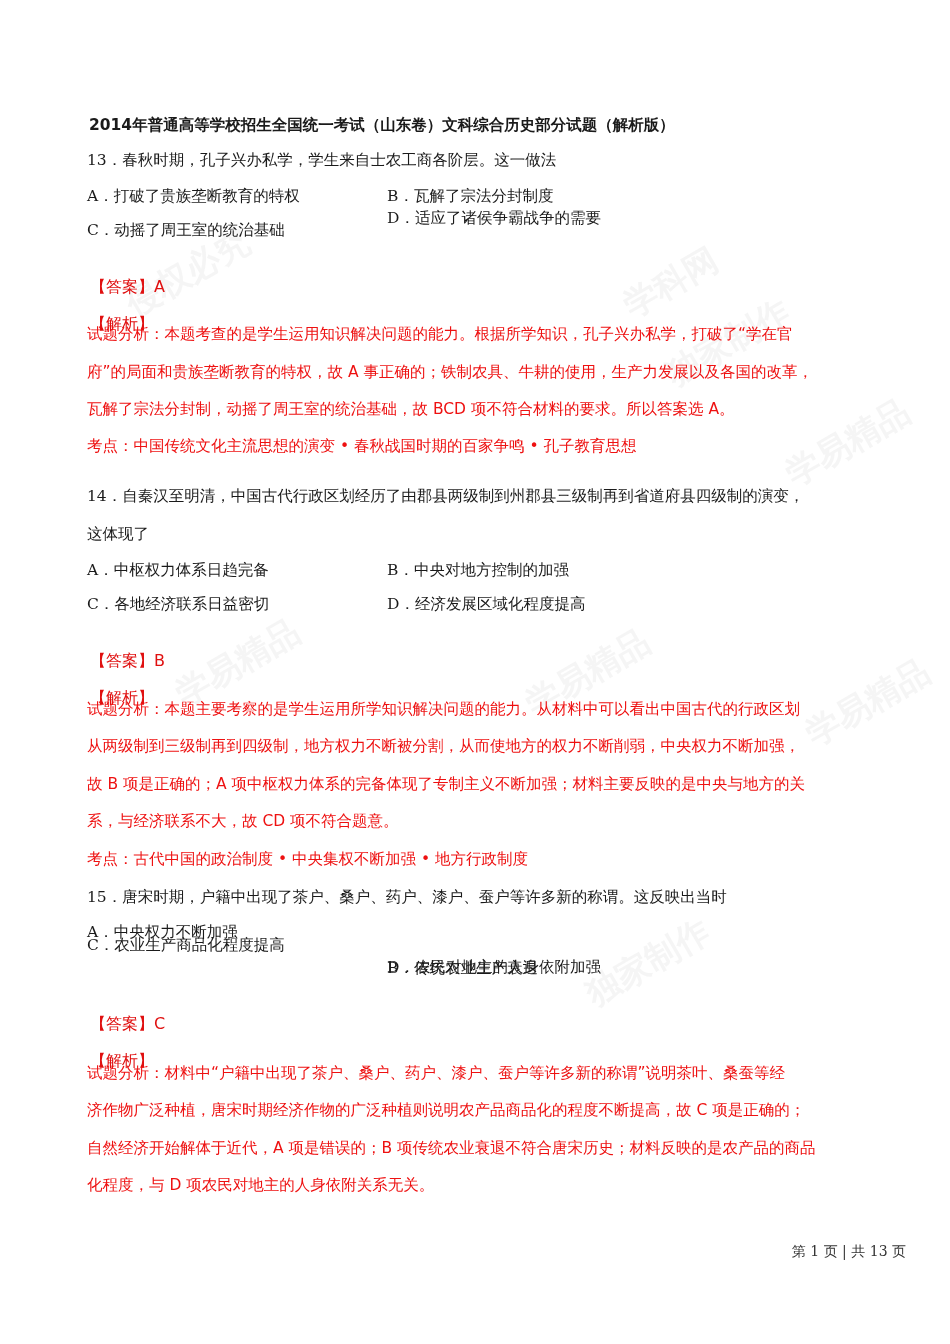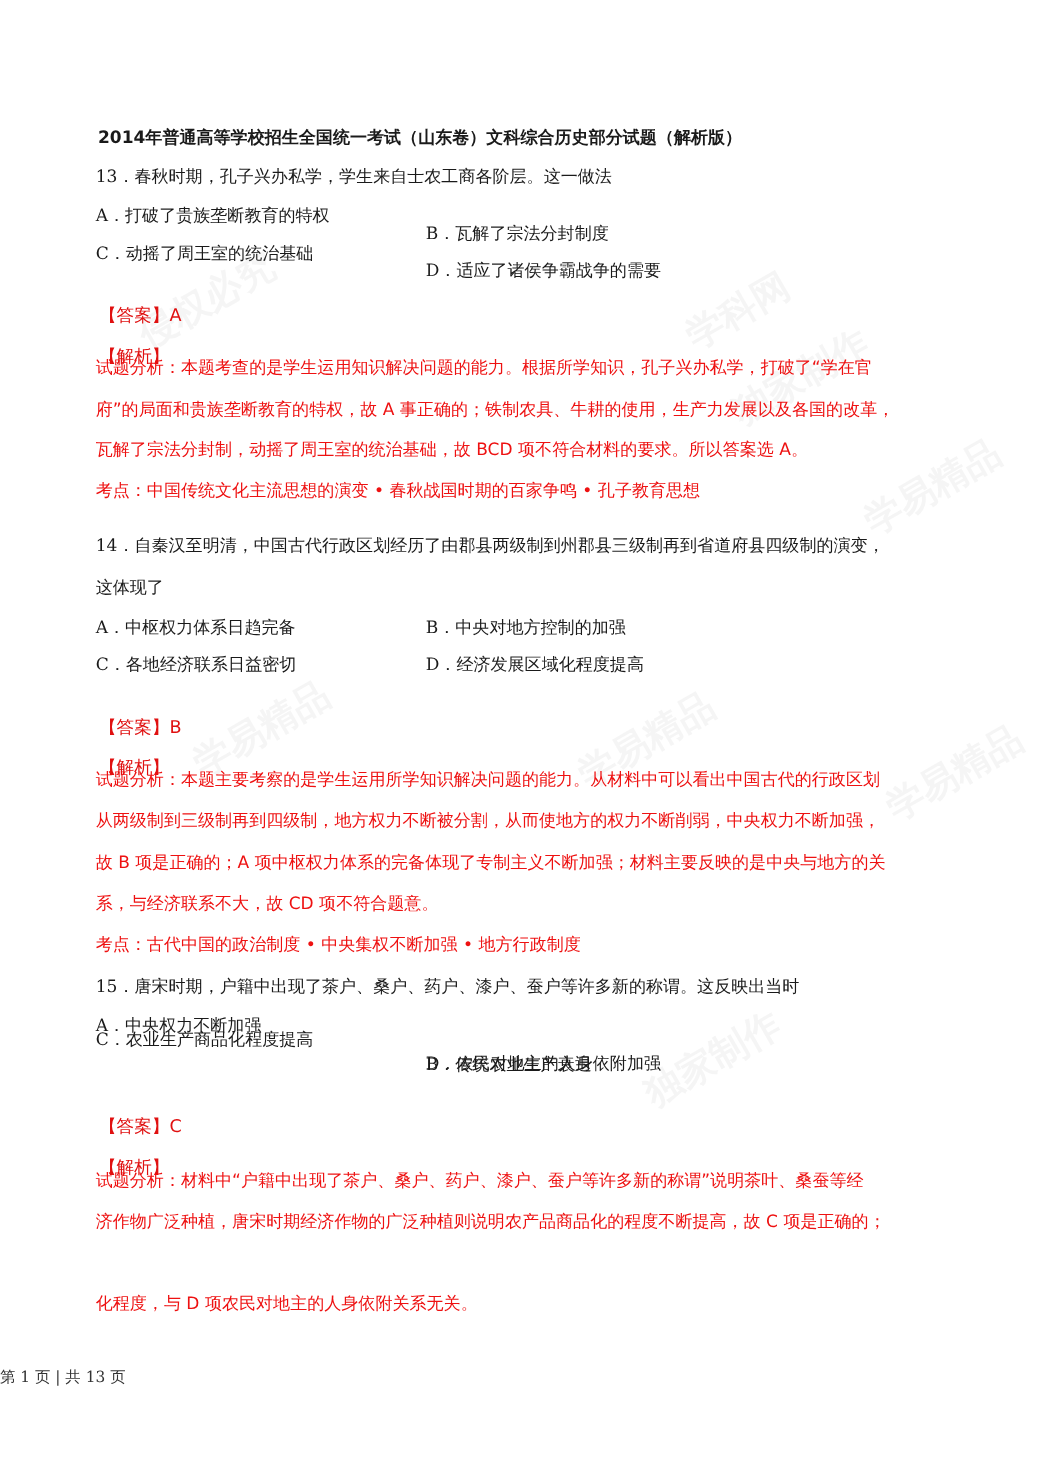--- a/index.html
+++ b/index.html
@@ -7,44 +7,44 @@
          font-family: "DejaVu Serif", "Liberation Serif", serif; color: #1a1a1a; }
   .page { position: absolute; left: 0; top: 0; width: 950px; height: 1344px; }
   .wm { position: absolute; color: rgba(200,200,200,0.18); font-family: "DejaVu Sans", sans-serif;
         font-weight: bold; font-size: 34px; transform: rotate(-30deg); white-space: nowrap; pointer-events: none; }
   .line { position: absolute; left: 87px; white-space: nowrap; font-size: 15.5px; line-height: 20px; }
   .title { left: 89px; font-size: 15.5px; font-family: "DejaVu Sans", sans-serif; }
   .q { font-family: "DejaVu Serif", serif; }
   .opt { position: absolute; white-space: nowrap; font-size: 15.5px; line-height: 20px; }
   .red { color: #ee1111; font-family: "DejaVu Sans", sans-serif; font-size: 15.5px; }
   .tag { color: #e01010; font-family: "DejaVu Sans", sans-serif; font-size: 16px; margin-top: 27px; }
-  .footer { position: absolute; top: 1243px; left: 0; width: 906px; text-align: left;
+  .footer { position: absolute; top: 1243px; left: 0; width: 906px; text-align: right;
             font-size: 14px; color: #333; font-family: "DejaVu Serif", serif; }
 </style>
 </head>
 <body>
 
 <div class="page">
 
   <div class="wm" style="left:620px;top:260px;">学科网</div>
   <div class="wm" style="left:660px;top:320px;">独家制作</div>
   <div class="wm" style="left:120px;top:250px;">侵权必究</div>
   <div class="wm" style="left:780px;top:420px;">学易精品</div>
   <div class="wm" style="left:170px;top:640px;">学易精品</div>
   <div class="wm" style="left:520px;top:650px;">学易精品</div>
   <div class="wm" style="left:800px;top:680px;">学易精品</div>
   <div class="wm" style="left:580px;top:940px;">独家制作</div>
 
   <div class="line title" style="top:115px;font-weight:bold;">2014年普通高等学校招生全国统一考试（山东卷）文科综合历史部分试题（解析版）</div>
 
   <div class="line q" style="top:150px;">13．春秋时期，孔子兴办私学，学生来自士农工商各阶层。这一做法</div>
   <div class="opt" style="left:87px;top:186px;">A．打破了贵族垄断教育的特权</div>
-  <div class="opt" style="left:387px;top:186px;margin-top:16px;">B．瓦解了宗法分封制度</div>
+  <div class="opt" style="left:387px;top:186px;">B．瓦解了宗法分封制度</div>
   <div class="opt" style="left:87px;top:220px;">C．动摇了周王室的统治基础</div>
-  <div class="opt" style="left:387px;top:236px;">D．适应了诸侯争霸战争的需要</div>
+  <div class="opt" style="left:387px;top:208px;">D．适应了诸侯争霸战争的需要</div>
   <div class="line tag" style="left:90px;top:250px;">
     <span>【答案】</span><span>A</span>
   </div>
   <div class="line tag" style="left:90px;top:287px;">【解析】</div>
   <div class="line red" style="top:324px;">试题分析：本题考查的是学生运用知识解决问题的能力。根据所学知识，孔子兴办私学，打破了“学在官</div>
   <div class="line red" style="top:399px;">瓦解了宗法分封制，动摇了周王室的统治基础，故 BCD 项不符合材料的要求。所以答案选 A。</div>
   <div class="line red" style="top:362px;">府”的局面和贵族垄断教育的特权，故 A 事正确的；铁制农具、牛耕的使用，生产力发展以及各国的改革，</div>
   <div class="line red" style="top:436px;">考点：中国传统文化主流思想的演变 • 春秋战国时期的百家争鸣 • 孔子教育思想</div>
 
   <div class="line q" style="top:486px;">14．自秦汉至明清，中国古代行政区划经历了由郡县两级制到州郡县三级制再到省道府县四级制的演变，</div>
@@ -67,16 +67,17 @@
   <div class="opt" style="left:87px;top:922px;">A．中央权力不断加强</div>
   <div class="opt" style="left:387px;top:958px;text-align:center;">B．传统农业生产衰退</div>
   <div class="opt" style="left:87px;top:935px;">C．农业生产商品化程度提高</div>
   <div class="opt" style="left:387px;top:957px;">D．农民对地主的人身依附加强</div>
   <div class="line tag" style="left:90px;top:987px;">
     <span>【答案】</span><span>C</span>
   </div>
   <div class="line tag" style="left:90px;top:1024px;">【解析】</div>
   <div class="line red" style="top:1063px;">试题分析：材料中“户籍中出现了茶户、桑户、药户、漆户、蚕户等许多新的称谓”说明茶叶、桑蚕等经</div>
   <div class="line red" style="top:1100px;">济作物广泛种植，唐宋时期经济作物的广泛种植则说明农产品商品化的程度不断提高，故 C 项是正确的；</div>
+  <div class="line red" style="top:1138px;">自然经济开始解体于近代，A 项是错误的；B 项传统农业衰退不符合唐宋历史；材料反映的是农产品的商品</div>
   <div class="line red" style="top:1175px;">化程度，与 D 项农民对地主的人身依附关系无关。</div>
 
   <div class="footer">第 1 页 | 共 13 页</div>
 </div>
 
 </body></html>

